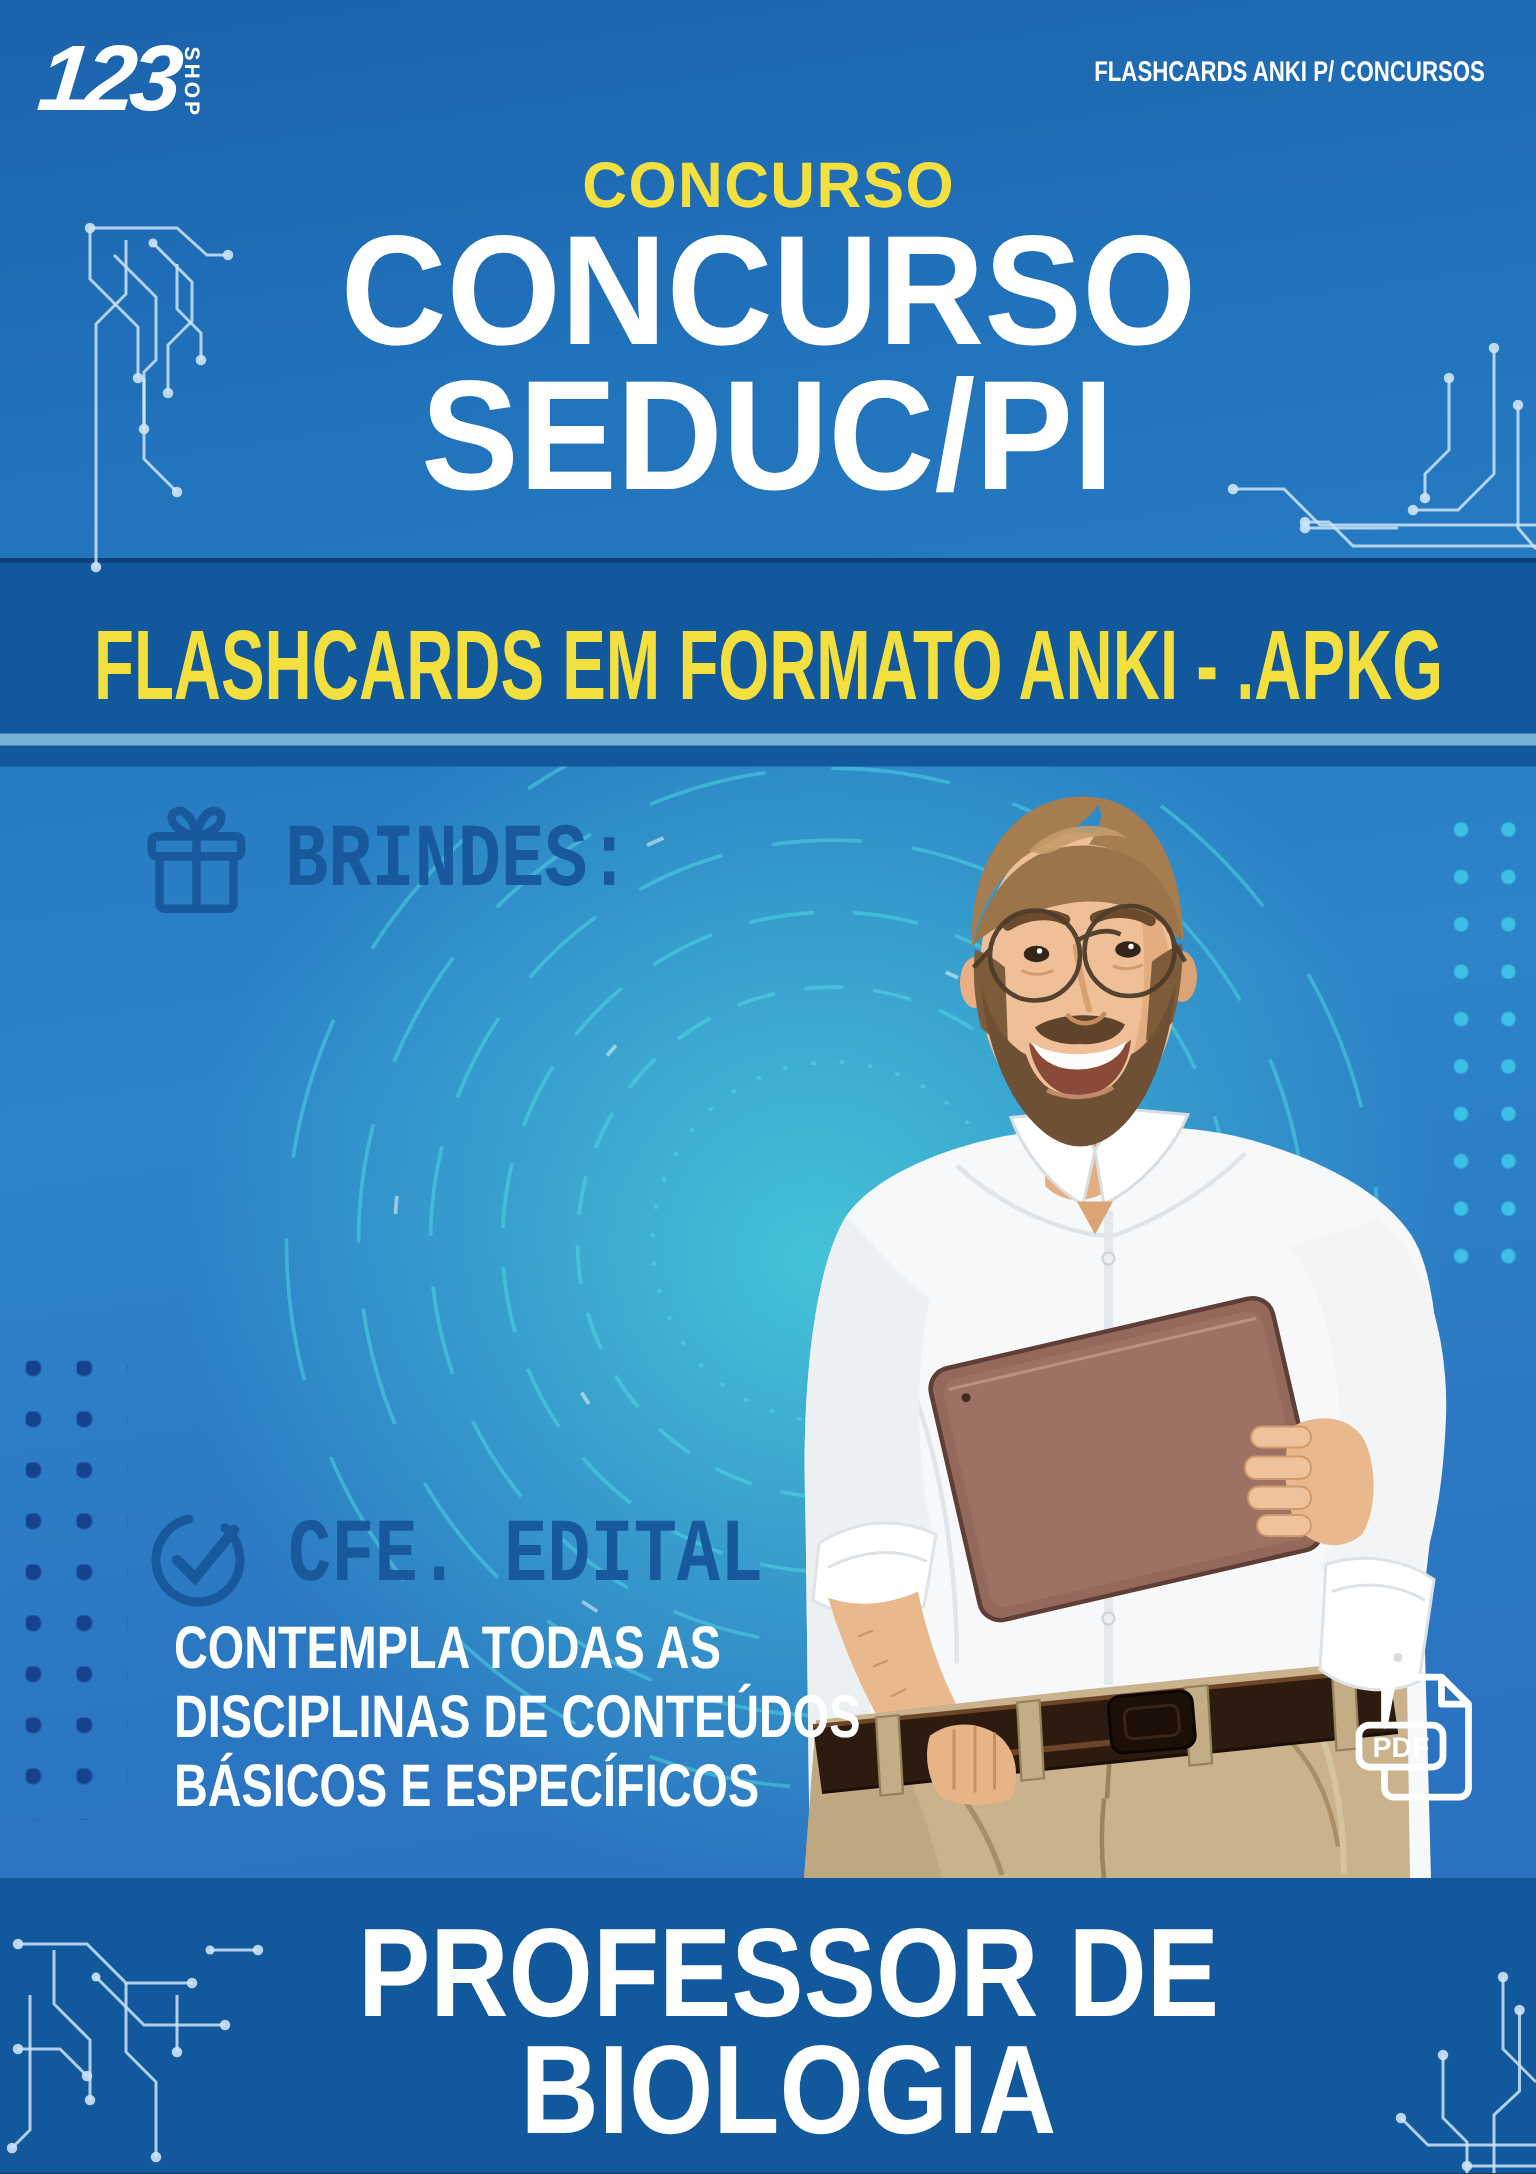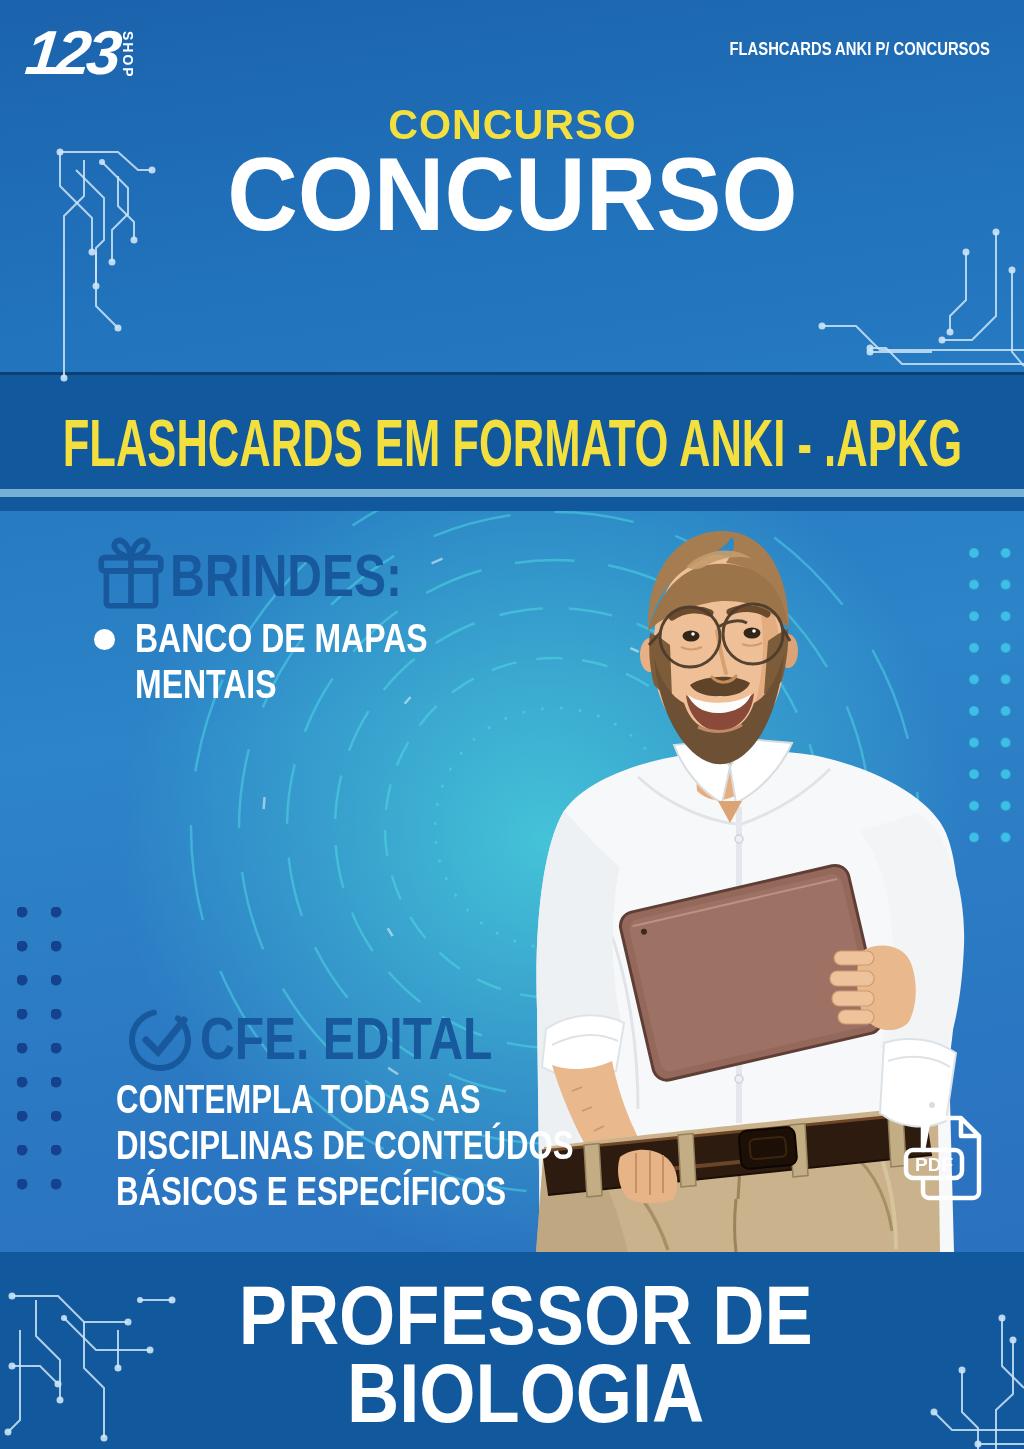--- a/index.html
+++ b/index.html
@@ -36,23 +36,23 @@
 
   
   .dots-left{left:17px;top:907px;width:68px;height:306px;
     background-image:radial-gradient(circle at 5px 5px, var(--dots_navy,#16418f) 5px, transparent 6px);
     background-size:34px 34px;}
   .dots-right{left:969px;top:548px;width:64px;height:316px;
     background-image:radial-gradient(circle at 5px 5px, var(--dots_cyan,#3ec7ea) 4.2px, transparent 5.4px);
     background-size:31.6px 31.6px;opacity:.9;}
 
   
-  .sec-head{display:flex;align-items:center;gap:0;color:var(--heading_blue,#17599c);}
+  .sec-head{display:flex;align-items:center;gap:20px;color:var(--heading_blue,#17599c);font-family:Liberation Mono, monospace;}
   .brindes-head{left:92px;top:536px;}
-  .edital-head{left:124px;top:1000px;}
+  .edital-head{left:96px;top:1000px;}
   .sec-head .h-label{font-weight:bold;font-size:60px;white-space:nowrap;}
   .bullets{left:94px;top:616px;margin:0;padding:0;list-style:none;width:520px;}
   .bullets li{display:flex;gap:20px;margin-bottom:15px;}
   .b-dot{width:21px;height:21px;border-radius:50%;background:#fff;margin-top:13px;flex:none;}
   .b-text{color:#fff;font-weight:bold;font-size:41px;line-height:1.12;transform:scaleX(.78);transform-origin:left top;white-space:nowrap;}
   .b-text span{display:block;}
   .edital-text{left:116px;top:1076px;color:#fff;font-weight:bold;font-size:40px;line-height:1.15;
     transform:scaleX(.78);transform-origin:left top;white-space:nowrap;}
   .edital-text span{display:block;}
 
@@ -233,46 +233,40 @@
   <div class="tagline abs">
     <span class="cond o-right" style="--sx:.78">FLASHCARDS ANKI P/ CONCURSOS</span>
   </div>
 
   <div class="kicker abs">
     <span class="cond o-center" style="--sx:.96">CONCURSO</span>
   </div>
 
   <div class="title abs">
     <span class="t-line"><span class="cond o-center" style="--sx:.94">CONCURSO</span></span>
+    <span class="t-line"><span class="cond o-center" style="--sx:.94">SEDUC/PI</span></span>
   </div>
 
   <div class="format-band abs">
     <span class="band-label cond o-center" style="--sx:.66">FLASHCARDS EM FORMATO ANKI - .APKG</span>
   </div>
   <div class="band-strip abs"></div>
 
   <div class="sec-head brindes-head abs">
     <svg width="78" height="78" viewBox="0 0 76 76" fill="none" stroke="#17599c" stroke-width="5.5" stroke-linejoin="round">
       <rect x="14" y="34" width="48" height="34" rx="3"></rect>
       <rect x="9" y="21" width="58" height="13" rx="3"></rect>
       <line x1="38" y1="21" x2="38" y2="68"></line>
       <path d="M38,21 C26,19 19,11 23,6 C29,1 36,9 38,21 Z"></path>
       <path d="M38,21 C50,19 57,11 53,6 C47,1 40,9 38,21 Z"></path>
     </svg>
     <span class="h-label cond o-left" style="--sx:.8">BRINDES:</span>
   </div>
 
   <ul class="bullets abs">
-    <li>
-      <span class="b-dot"></span>
-      <div class="b-text">
-        <span>BANCO DE MAPAS</span>
-        <span>MENTAIS</span>
-      </div>
-    </li>
   </ul>
 
   <div class="sec-head edital-head abs">
     <svg width="76" height="76" viewBox="0 0 76 76" fill="none" stroke="#17599c" stroke-linecap="round">
       <circle cx="36" cy="40" r="28" stroke-width="6" stroke-dasharray="150 26" transform="rotate(-50 36 40)"></circle>
       <path d="M22,40 L34,52 L60,20" stroke-width="7"></path>
     </svg>
     <span class="h-label cond o-left" style="--sx:.8">CFE. EDITAL</span>
   </div>
 

